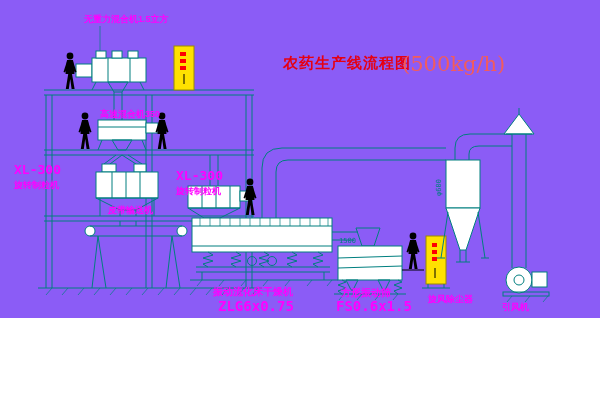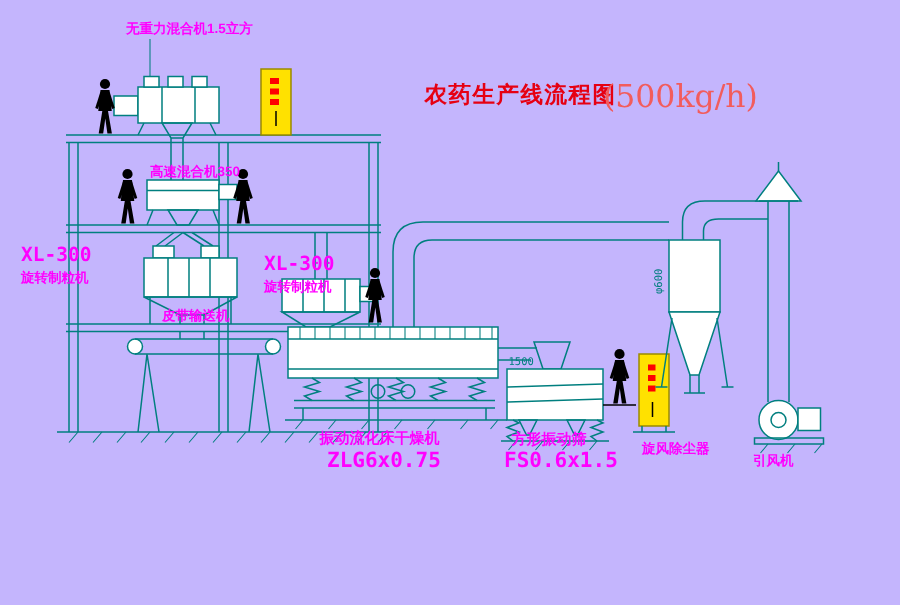--- a/index.html
+++ b/index.html
@@ -1,16 +1,16 @@
 <!DOCTYPE html>
 <html><head>
 <meta charset="utf-8">
 <style>
   html,body{margin:0;padding:0;background:#ffffff;}
-  .stage{position:relative;width:600px;height:403px;background:#c4b5fd;overflow:hidden;
+  .stage{position:relative;width:600px;height:318px;background:#8b5cf6;overflow:hidden;
          font-family:"Liberation Sans",sans-serif;}
   svg{position:absolute;left:0;top:0;}
   
   .cad{stroke:#007f7f;stroke-width:1;fill:none;}
   .cadthin{stroke:#007f7f;stroke-width:0.7;fill:none;}
   .cadfill{stroke:#007f7f;stroke-width:1;fill:#ffffff;}
   .black{stroke:#000000;stroke-width:1;fill:none;}
   .fig{fill:#000000;stroke:none;}
   .cab{fill:#ffe100;stroke:#9a8a00;stroke-width:1;}
   .redmark{fill:#ff0000;stroke:none;}

